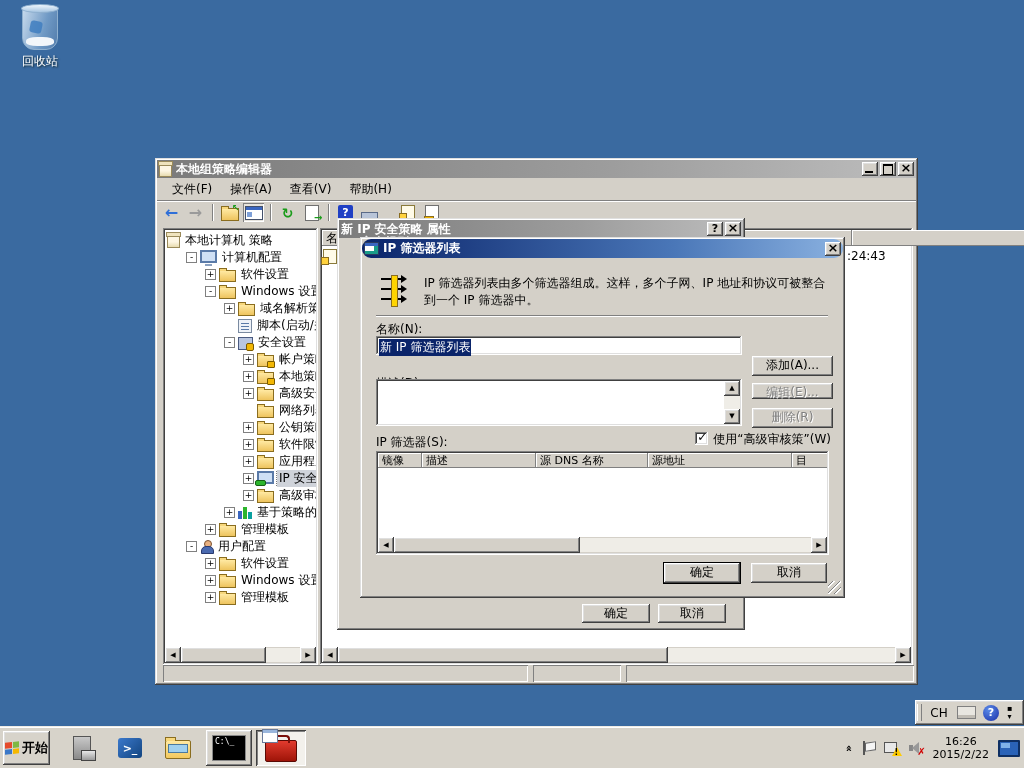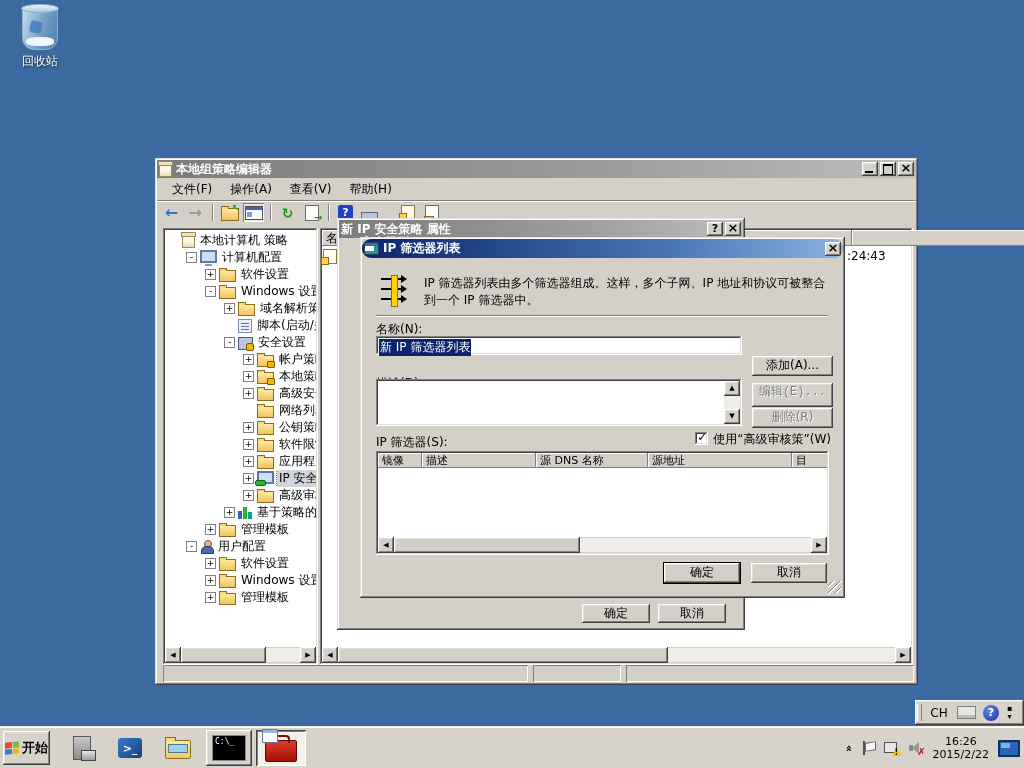--- a/index.html
+++ b/index.html
@@ -225,21 +225,21 @@
       <span class="tbi" style="margin-left:14px;">
           <span class="ic-page1"></span>
         </span>
       <span class="tbi">
           <span class="ic-page2"></span>
         </span>
     </div>
 
     <div class="sunken abs" style="left:8px;top:70px;width:155px;height:437px;">
       <div id="tree" class="abs" style="left:2px;top:4px;right:2px;bottom:20px;overflow:hidden;">
-          <div class="trow" style="padding-left: 17px;">
+          <div class="trow" style="padding-left: 2px;">
             <span class="expsp" style="width: 0px;"></span>
             <span class="ticon i-scroll"></span>
             <span class="lbl">本地计算机 策略</span>
           </div>
           <div class="trow" style="padding-left: 21px;">
             <span class="exp">-</span>
             <span class="ticon i-computer"></span>
             <span class="lbl">计算机配置</span>
           </div>
           <div class="trow" style="padding-left: 40px;">
@@ -405,21 +405,21 @@
     <div class="btn" style="left:392px;top:119px;width:81px;height:20px;">添加(A)...</div>
 
     <span class="flabel" style="left:16px;top:138px;">描述(D):</span>
     <div class="field" style="left:16px;top:142px;width:366px;height:47px;">
       <span></span>
       <div class="abs" style="right:2px;top:2px;width:16px;bottom:2px;background:#efede7;">
         <span class="sbbtn sbu" style="top:0;left:0;height:15px;line-height:15px;"></span>
         <span class="sbbtn sbd" style="top:auto;bottom:0;left:0;height:15px;line-height:15px;"></span>
       </div>
     </div>
-    <div class="btn dis" style="left:392px;top:146px;width:81px;height:24px;font-family:Liberation Mono, monospace;">编辑(E)...</div>
+    <div class="btn dis" style="left:392px;top:146px;width:81px;height:16px;">编辑(E)...</div>
     <div class="btn dis" style="left:392px;top:171px;width:81px;height:20px;">删除(R)</div>
 
     <span class="flabel" style="left:16px;top:197px;">IP 筛选器(S):</span>
     <div class="abs" style="right:14px;top:194px;font-size:12px;">
       <span class="chk checked" id="wizchk"></span><span>使用“高级审核策”(W)</span>
     </div>
 
     <div class="sunken abs" style="left:16px;top:214px;width:453px;height:104px;">
       <div class="abs" style="left:2px;top:2px;right:2px;height:15px;white-space:nowrap;overflow:hidden;">
         <span class="hcell" style="width:44px;height:15px;line-height:15px;font-size:11px;">镜像</span><span class="hcell" style="width:114px;height:15px;line-height:15px;font-size:11px;">描述</span><span class="hcell" style="width:112px;height:15px;line-height:15px;font-size:11px;">源 DNS 名称</span><span class="hcell" style="width:144px;height:15px;line-height:15px;font-size:11px;">源地址</span><span class="hcell" style="width:60px;height:15px;line-height:15px;font-size:11px;">目</span>

